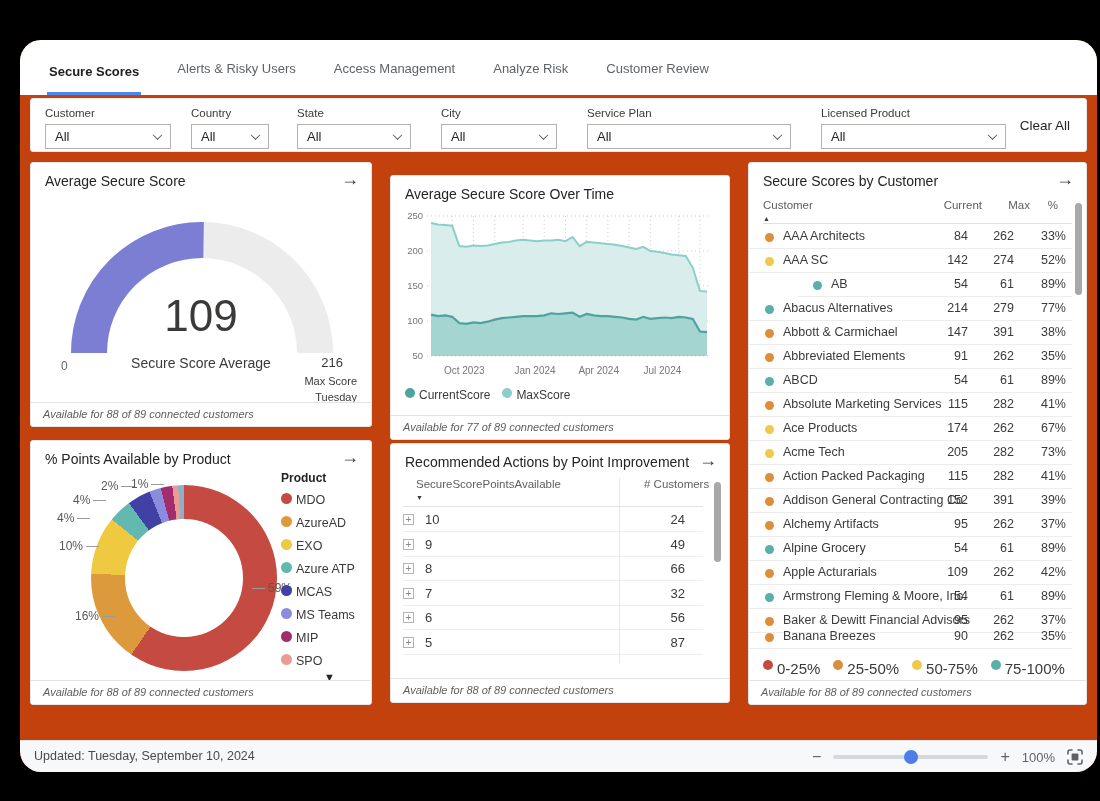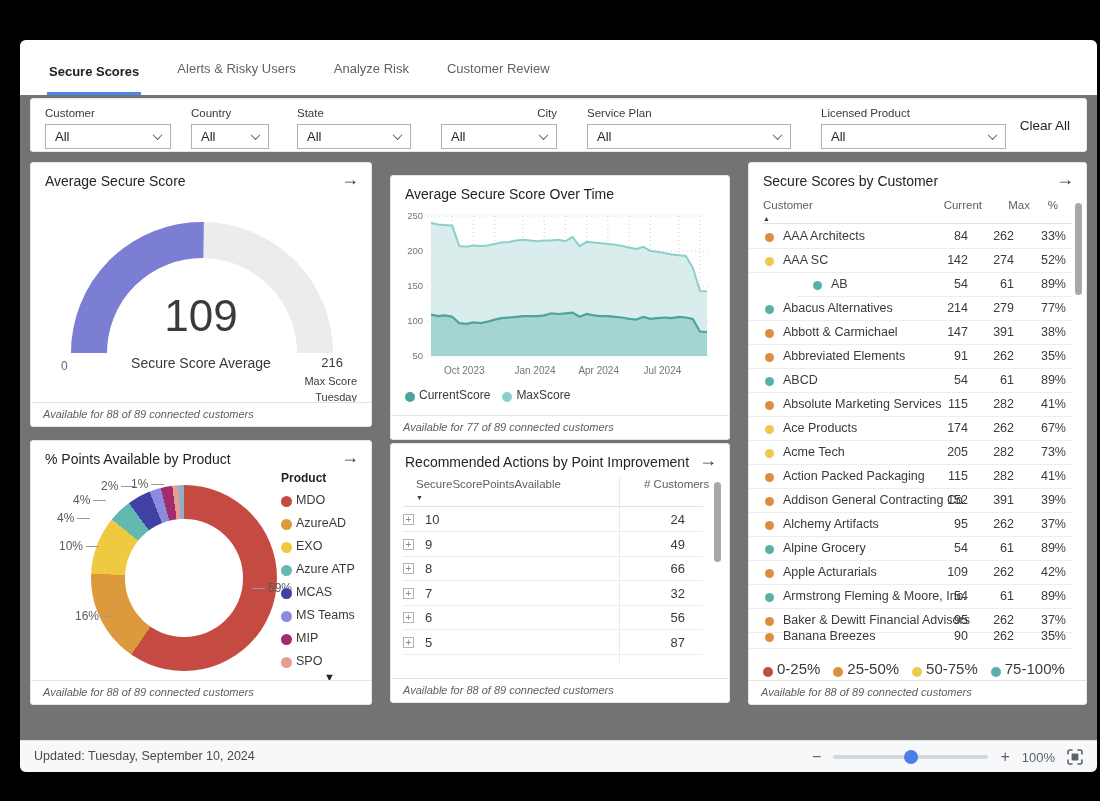--- a/index.html
+++ b/index.html
@@ -1,19 +1,19 @@
 <!DOCTYPE html>
 <html><head>
 <meta charset="utf-8">
 <style>
   * { margin:0; padding:0; box-sizing:border-box; }
   html,body { width:1100px; height:801px; background:#000; overflow:hidden;
     font-family:"Liberation Sans","DejaVu Sans",sans-serif; }
   .window { position:absolute; left:20px; top:40px; width:1077px; height:732px;
-    background:#737373; border-radius:6px; overflow:hidden; }
+    background:#c2410c; border-radius:21px; overflow:hidden; }
 
   
   .tabbar { position:absolute; left:0; top:0; right:0; height:55px; background:#fff;
     display:flex; align-items:flex-end; padding:0 0 0 10px; }
   .tab { font-size:13px; color:#5F6368; padding:0 2px 16px 2px; margin:0 17px;
     border-bottom:3px solid transparent; cursor:pointer; white-space:nowrap; }
   .tab.active { color:#202124; font-weight:700; border-bottom-color:#4C86E8; padding-bottom:13px; margin-bottom:0; }
 
   .content { position:absolute; left:0; top:55px; right:0; bottom:32px; }
 
@@ -38,21 +38,21 @@
   
   .gauge-val { position:absolute; left:0; right:0; top:128px; text-align:center; font-size:44px; color:#3B3A39; }
   .gauge-cap { position:absolute; left:0; right:0; top:192px; text-align:center; font-size:14px; color:#3B3A39; }
   .gauge-min { position:absolute; left:30px; top:196px; font-size:12px; color:#666; }
   .gauge-max { position:absolute; right:28px; top:192px; font-size:13px; color:#3B3A39; }
   .gauge-sub1 { position:absolute; right:14px; top:212px; font-size:11px; color:#3B3A39; }
   .gauge-sub2 { position:absolute; right:14px; top:228px; font-size:11px; color:#3B3A39; }
 
   
   .ts-legend { position:absolute; left:14px; top:212px; display:flex; gap:12px; align-items:center; }
-  .lg-item { display:flex; align-items:flex-end; gap:4px; font-size:12px; color:#3B3A39; }
+  .lg-item { display:flex; align-items:flex-start; gap:4px; font-size:12px; color:#3B3A39; }
   .dot { border-radius:50%; display:inline-block; }
 
   
   .ctable-head { position:absolute; left:0; top:36px; right:0; height:24px; font-size:11.5px; color:#605E5C; }
   .ctable-rows { position:absolute; left:0; top:62px; right:0; }
   .crow { position:absolute; left:0; right:14px; height:24px; border-bottom:1px solid #EFEDEB;
     font-size:12.5px; color:#3B3A39; }
   .crow .nm { position:absolute; left:34px; top:4px; }
   .crow .v1 { position:absolute; right:104px; top:4px; }
   .crow .v2 { position:absolute; right:58px; top:4px; }
@@ -96,20 +96,21 @@
   .zpct { font-size:13px; color:#5F6368; }
 </style>
 </head>
 <body>
 
 <div class="window">
 
   <div class="tabbar" id="tabbar">
       <div class="tab active">Secure Scores</div>
       <div class="tab">Alerts &amp; Risky Users</div>
+      <div class="tab">Access Management</div>
       <div class="tab">Analyze Risk</div>
       <div class="tab">Customer Review</div>
     </div>
 
   <div class="content">
 
     <div class="filtercard" id="filterbar">
       <div class="clearall">Clear All</div>
     <div class="fgroup" style="left: 14px; width: 126px;">
           <div class="flabel">Customer</div>
@@ -125,21 +126,21 @@
             <span class="chev"></span>
           </div>
         </div>
         <div class="fgroup" style="left: 266px; width: 114px;">
           <div class="flabel">State</div>
           <div class="fbox">
             <span>All</span>
             <span class="chev"></span>
           </div>
         </div>
-        <div class="fgroup" style="left: 410px; width: 116px; text-align: right;">
+        <div class="fgroup" style="left: 410px; width: 116px;">
           <div class="flabel">City</div>
           <div class="fbox">
             <span>All</span>
             <span class="chev"></span>
           </div>
         </div>
         <div class="fgroup" style="left: 556px; width: 204px;">
           <div class="flabel">Service Plan</div>
           <div class="fbox">
             <span>All</span>

